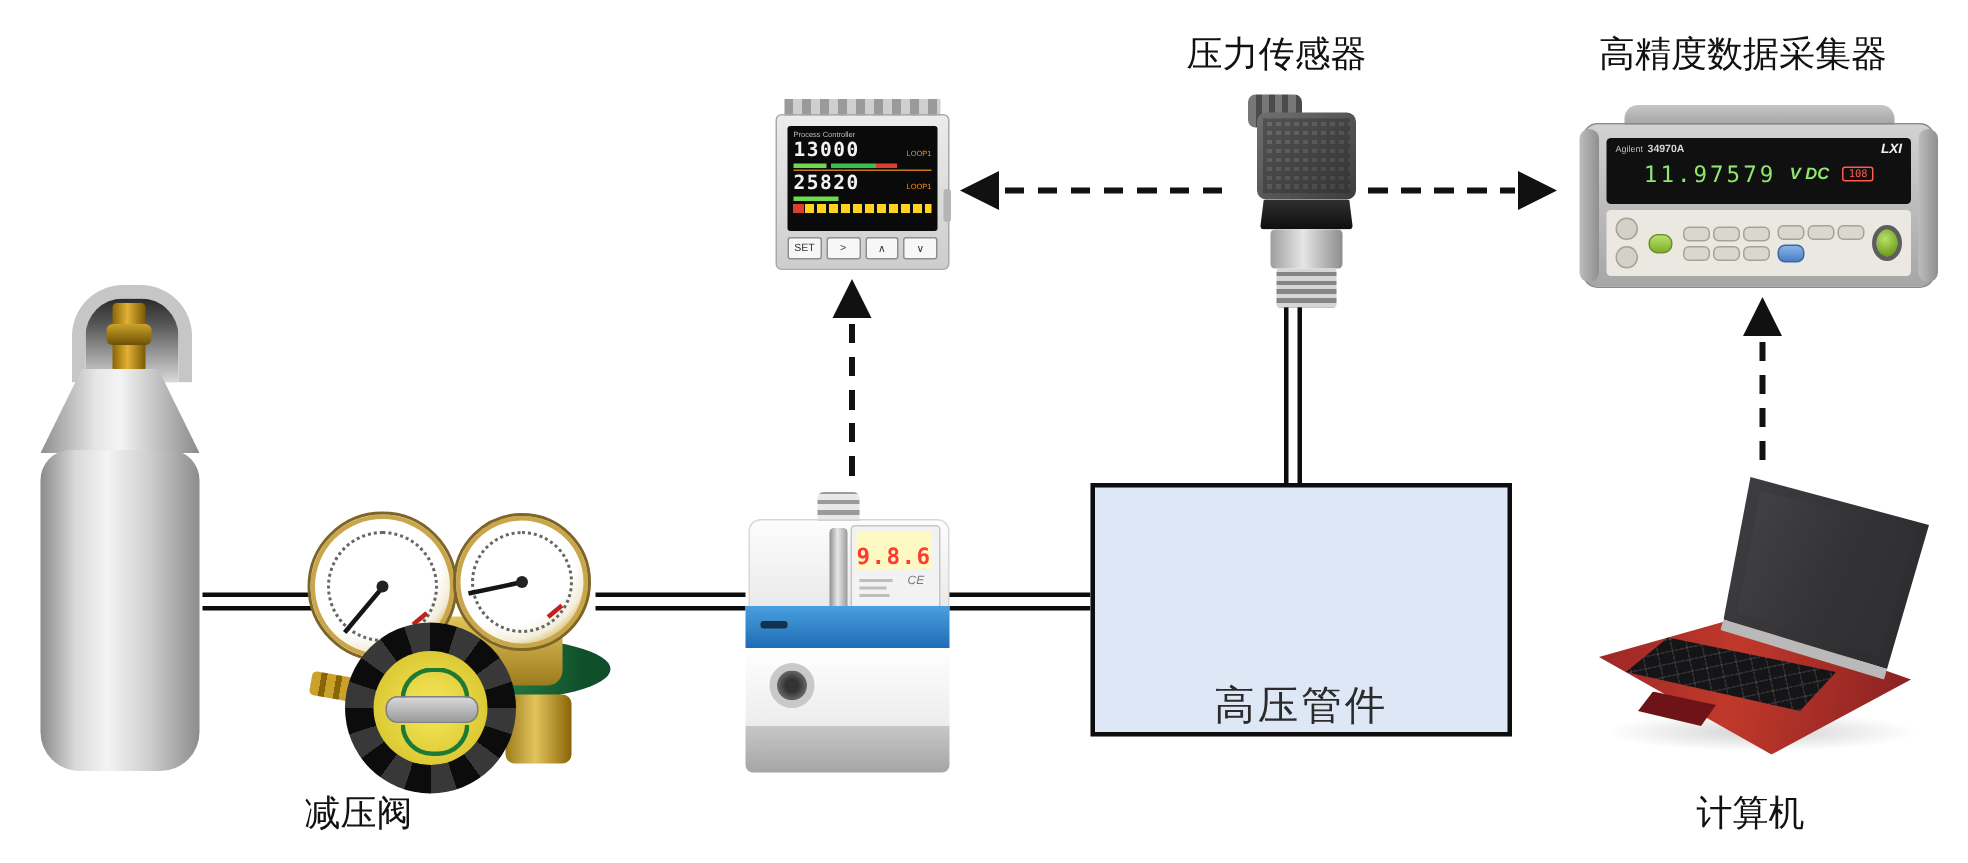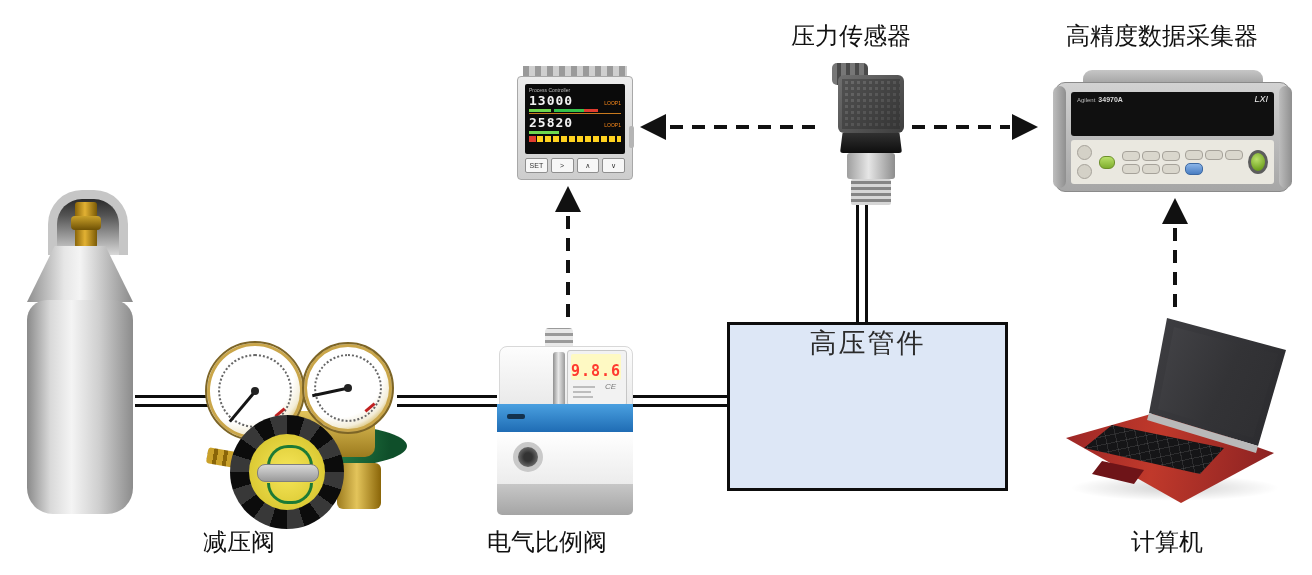--- a/index.html
+++ b/index.html
@@ -33,21 +33,21 @@
   #arr-left-head{left:640px;top:114px;border-top:13px solid transparent;border-bottom:13px solid transparent;border-right:26px solid #111;}
   #arr-right-dash{left:912px;top:125px;width:98px;}
   #arr-right-head{left:1012px;top:114px;border-top:13px solid transparent;border-bottom:13px solid transparent;border-left:26px solid #111;}
   #arr-pid-dash{left:566px;top:216px;height:104px;}
   #arr-pid-head{left:555px;top:186px;border-left:13px solid transparent;border-right:13px solid transparent;border-bottom:26px solid #111;}
   #arr-comp-dash{left:1173px;top:228px;height:88px;}
   #arr-comp-head{left:1162px;top:198px;border-left:13px solid transparent;border-right:13px solid transparent;border-bottom:26px solid #111;}
 
   
   #hp-box{left:727px;top:322px;width:281px;height:169px;box-sizing:border-box;background:#dde7f6;
-          border:3px solid #0d0d0d;display:flex;align-items:flex-start;justify-content:center;
+          border:3px solid #0d0d0d;display:flex;align-items:flex-end;justify-content:center;
           font-size:27px;letter-spacing:2px;color:#2b2b2b;}
 
   
   #cylinder{left:20px;top:188px;width:120px;height:328px;}
   #cyl-handle{left:28px;top:2px;width:62px;height:56px;border:9px solid #c6c6c6;border-bottom:none;
               border-radius:34px 34px 0 0;background:linear-gradient(#2b2b2b,#555 30%,#d9d9d9);}
   #cyl-valve{left:55px;top:14px;width:22px;height:46px;background:linear-gradient(90deg,#8a6508,#e2b133 45%,#7a5a06);border-radius:3px;}
   #cyl-valve-knob{left:51px;top:28px;width:30px;height:14px;background:linear-gradient(#caa12a,#6e5105);border-radius:4px;}
   #cyl-neck{left:7px;top:58px;width:106px;height:56px;clip-path:polygon(26% 0,74% 0,100% 100%,0 100%);
             background:linear-gradient(90deg,#8e8e8e,#e6e6e6 35%,#f4f4f4 50%,#c9c9c9 70%,#8a8a8a);}
@@ -156,21 +156,21 @@
               background:linear-gradient(#c6c6c6,#989898);}
   #daq-body{left:0;top:12px;width:235px;height:110px;border-radius:10px;border:1px solid #8a8a8a;box-sizing:border-box;
             background:linear-gradient(#d2d2d2,#a6a6a6);}
   .daq-bumper{position:absolute;top:16px;width:13px;height:102px;border-radius:7px;background:linear-gradient(90deg,#bdbdbd,#8f8f8f);}
   #daq-bump-l{left:-2px;} #daq-bump-r{left:224px;}
   #daq-display{left:16px;top:22px;width:203px;height:44px;background:#101010;border-radius:3px;padding:2px 6px;box-sizing:border-box;}
   #daq-toprow{display:flex;justify-content:space-between;align-items:center;}
   #daq-brandblock{display:flex;gap:3px;align-items:baseline;}
   #daq-brand{font-size:6px;color:#bdbdbd;}
   #daq-model{font-size:7px;font-weight:bold;color:#d8d8d8;}
-  #daq-logo{font-size:9px;font-weight:normal;font-style:italic;color:#f0f0f0;}
+  #daq-logo{font-size:9px;font-weight:bold;font-style:italic;color:#f0f0f0;}
   #daq-readrow{display:flex;align-items:center;justify-content:center;gap:9px;margin-top:3px;}
   #daq-reading{font-family:"DejaVu Sans Mono",monospace;font-size:15px;color:#8ee86e;letter-spacing:2px;}
   #daq-unit{font-size:11px;font-weight:bold;font-style:italic;color:#8ee86e;}
   #daq-badge{font-size:7px;color:#ff5a4e;border:1px solid #ff5a4e;border-radius:2px;padding:0 3px;font-family:"DejaVu Sans Mono",monospace;}
   #daq-panel{left:16px;top:70px;width:203px;height:44px;background:#eae8e0;border-radius:3px;padding:4px 6px;box-sizing:border-box;
              display:flex;align-items:center;gap:7px;}
   .daq-colbtns{display:flex;flex-direction:column;gap:4px;}
   .pillbtn{width:16px;height:8px;border-radius:4px;background:#dad7cd;border:1px solid #a6a29a;}
   .roundbtn{width:13px;height:13px;border-radius:50%;background:#d4d1c7;border:1px solid #a6a29a;}
   #daq-greenbtn{width:18px;height:11px;border-radius:6px;background:linear-gradient(#b9e06a,#7fae2e);border:1px solid #6c8f2a;}
@@ -318,20 +318,25 @@
     <div class="daq-bumper" id="daq-bump-l"></div>
     <div class="daq-bumper" id="daq-bump-r"></div>
     <div class="abs" id="daq-display">
       <div id="daq-toprow">
         <span id="daq-brandblock">
           <span id="daq-brand">Agilent</span>
           <span id="daq-model">34970A</span>
         </span>
         <span id="daq-logo">LXI</span>
       </div>
+      <div id="daq-readrow">
+        <span id="daq-reading">11.97579</span>
+        <span id="daq-unit">V DC</span>
+        <span id="daq-badge">108</span>
+      </div>
     </div>
     <div class="abs" id="daq-panel">
       <div class="daq-colbtns">
         <div class="roundbtn"></div>
         <div class="roundbtn"></div>
       </div>
       <div id="daq-greenbtn"></div>
       <div class="daq-grid">
         <div class="pillbtn"></div>
         <div class="pillbtn"></div>
@@ -357,16 +362,15 @@
     <div class="lpoly" id="lp-keys"></div>
     <div class="lpoly" id="lp-touchpad"></div>
     <div class="lpoly" id="lp-screen"></div>
     <div class="lpoly" id="lp-glass"></div>
     <div class="lpoly" id="lp-hinge"></div>
   </div>
 
   <div class="lbl" id="lbl-daq">高精度数据采集器</div>
   <div class="lbl" id="lbl-sensor">压力传感器</div>
   <div class="lbl" id="lbl-rvalve">减压阀</div>
-  <div class="lbl" id="lbl-pvalve">电气比例阀</div>
   <div class="lbl" id="lbl-comp">计算机</div>
 
 </div>
 
 </body></html>

